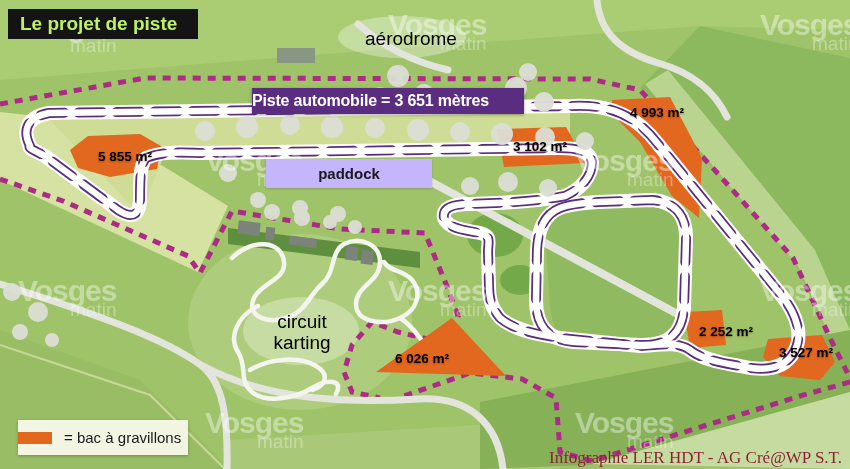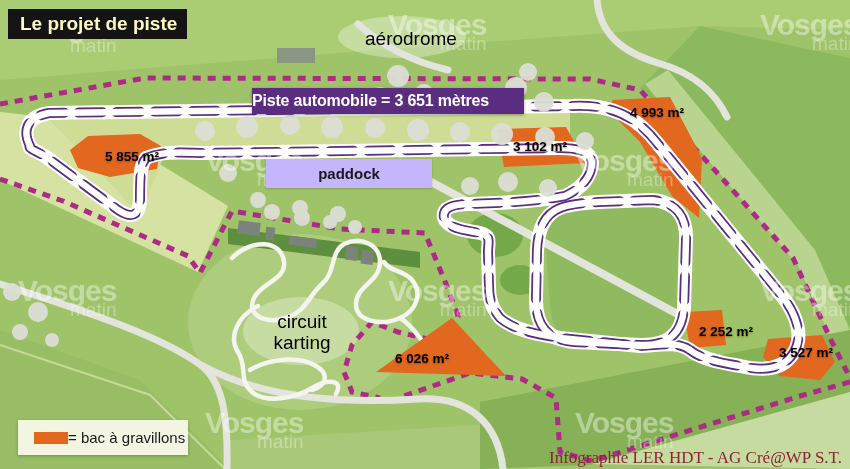--- a/index.html
+++ b/index.html
@@ -11,38 +11,38 @@
   .lbl{position:absolute;z-index:30;}
   .black-label{color:#000000;font-weight:normal;font-size:19px;}
   .center-label{transform:translate(-50%,-50%);text-align:center;line-height:1.12;}
   .trap-label{
     position:absolute;z-index:31;transform:translate(-50%,-50%);
     color:#000000;font-weight:bold;font-size:13.5px;white-space:nowrap;
     text-shadow:0 1px 2px rgba(90,30,0,.45);
   }
   #title-box{
     position:absolute;left:8px;top:9px;z-index:40;background:#141414;
-    color:#fef9c3;font-weight:bold;font-size:19px;line-height:26px;
-    padding:2px 10px 2px 12px;white-space:nowrap;
+    color:#bef264;font-weight:bold;font-size:19px;line-height:26px;
+    padding:2px 21px 2px 12px;white-space:nowrap;
   }
   #banner{
     position:absolute;left:252px;top:88px;width:272px;height:26px;z-index:32;
     background:#5b2d80;color:#fff;font-weight:bold;font-size:16px;
     letter-spacing:-0.2px;line-height:26px;white-space:nowrap;
     box-shadow:0 1px 3px rgba(0,0,0,.35);
   }
   #paddock-box{
     position:absolute;left:266px;top:159px;width:166px;height:29px;z-index:29;
     background:#c4b5fd;color:#1a1a1a;font-weight:bold;font-size:15px;
     text-align:center;line-height:29px;box-shadow:0 1px 2px rgba(0,0,0,.18);
   }
   #legend-box{
     position:absolute;left:18px;top:420px;width:170px;height:35px;z-index:40;
-    background:#f3f5e3;display:flex;align-items:center;gap:0;
-    padding-left:16px;box-sizing:border-box;box-shadow:0 1px 3px rgba(0,0,0,.25);
+    background:#f3f5e3;display:flex;align-items:center;gap:12px;
+    padding-left:0;box-sizing:border-box;box-shadow:0 1px 3px rgba(0,0,0,.25);
   }
   #legend-swatch{width:34px;height:12px;background:#e2671f;flex:0 0 auto;}
   #legend-text{color:#1a1a1a;font-size:15px;}
   #credit{
     position:absolute;right:8px;top:448px;z-index:40;
     font-family:"Liberation Serif",serif;font-size:17px;color:#8c2335;white-space:nowrap;
   }
   .wm{position:absolute;z-index:20;pointer-events:none;line-height:.85;}
   .wm .v{display:block;font-weight:bold;font-size:30px;color:rgba(255,255,255,.40);letter-spacing:-1px;}
   .wm .m{display:block;text-align:right;font-size:19px;color:rgba(255,255,255,.33);margin-top:-2px;}
@@ -217,21 +217,21 @@
 
   <div id="banner">Piste automobile = 3 651 mètres</div>
 
   <div id="paddock-box">paddock</div>
 
   <div class="lbl black-label center-label" style="left:302px;top:332px">
     <span>circuit</span><br>
     <span>karting</span>
   </div>
 
-  <div class="trap-label" style="left:132px;top:156px">5 855 m²</div>
+  <div class="trap-label" style="left:125px;top:156px">5 855 m²</div>
   <div class="trap-label" style="left:540px;top:146px">3 102 m²</div>
   <div class="trap-label" style="left:657px;top:112px">4 993 m²</div>
   <div class="trap-label" style="left:422px;top:358px">6 026 m²</div>
   <div class="trap-label" style="left:726px;top:331px">2 252 m²</div>
   <div class="trap-label" style="left:806px;top:352px">3 527 m²</div>
 
   <div id="legend-box">
     <span id="legend-swatch"></span>
     <span id="legend-text">= bac à gravillons</span>
   </div>

